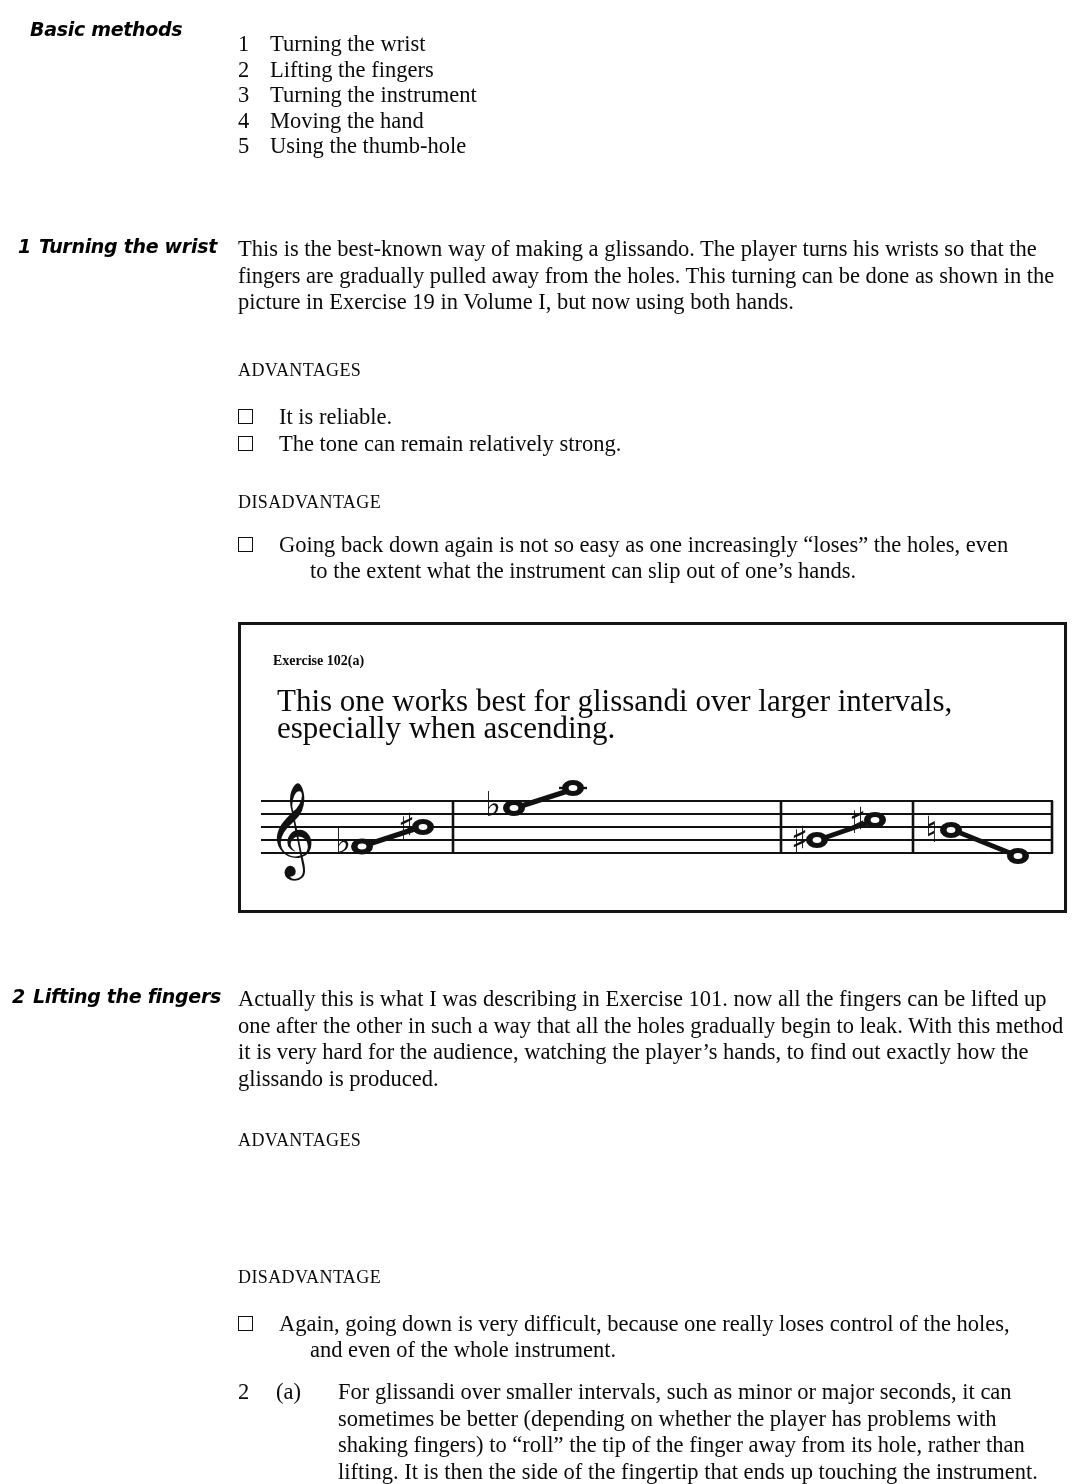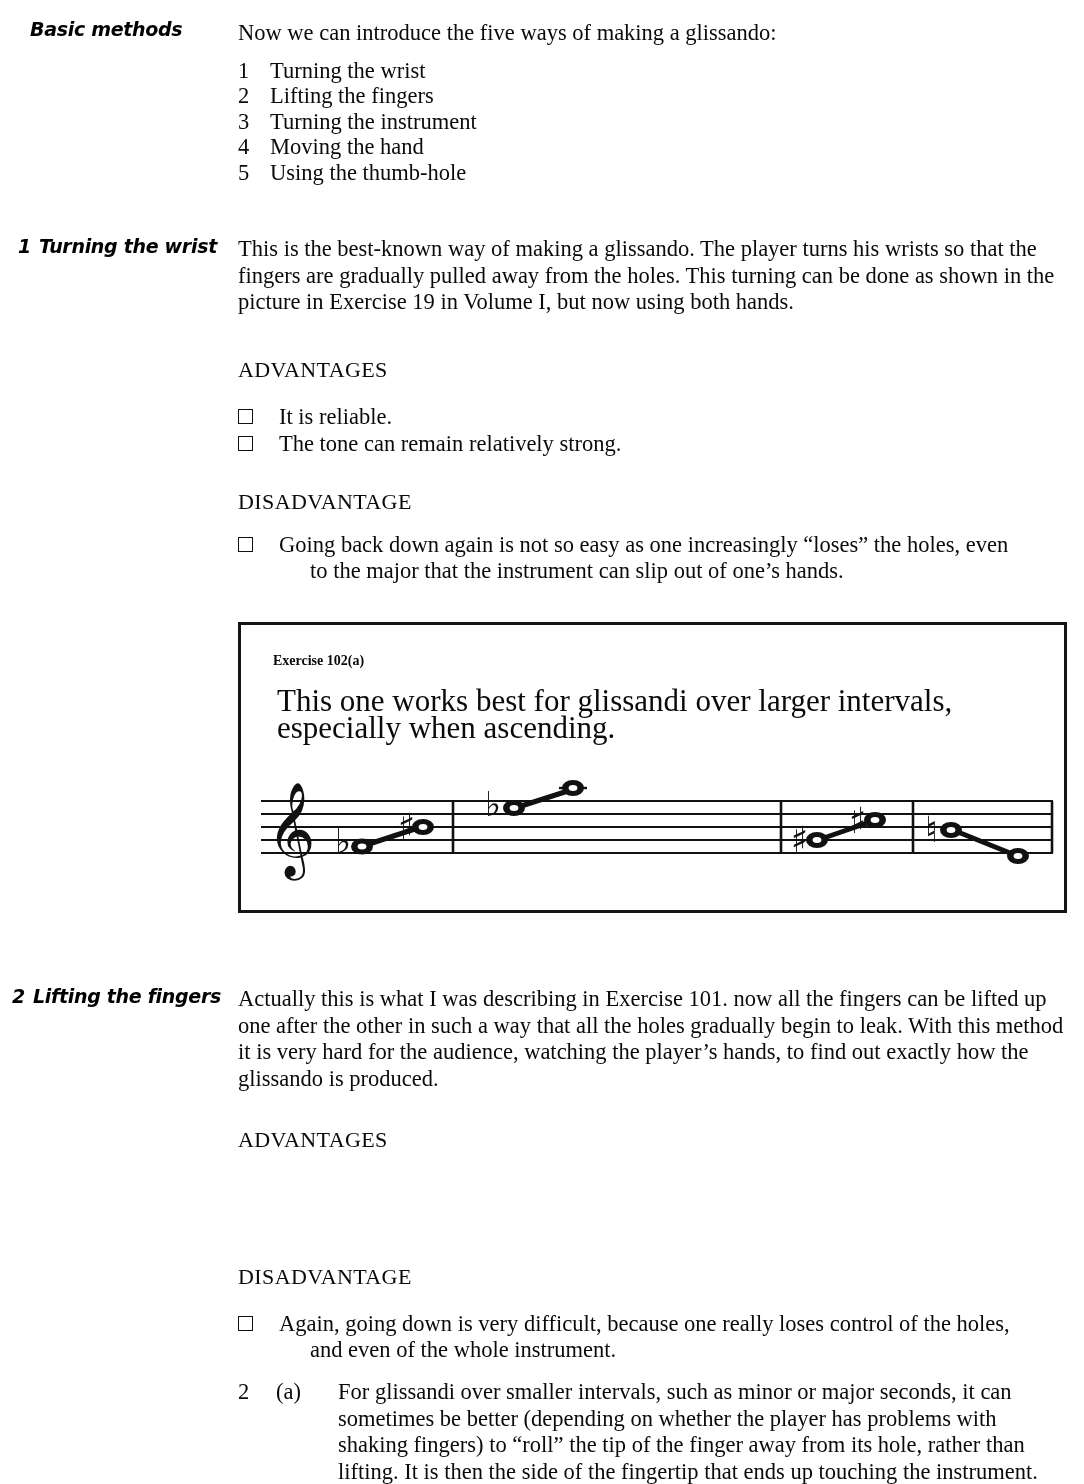--- a/index.html
+++ b/index.html
@@ -58,21 +58,21 @@
     margin: 0;
   }
   .methods-list .mnum {
     width: 32px;
     flex: 0 0 32px;
   }
   .methods-list .mtext { flex: 1 1 auto; }
 
   
   .subhead {
-    font-size: 22px;
+    font-size: 18px;
     letter-spacing: 0.4px;
     margin: 0;
     line-height: 26px;
   }
 
   
   .cb-list {
     margin: 0;
     padding: 0;
     list-style: none;
@@ -153,21 +153,20 @@
 
   <div class="margin-head" style="left:18px; top:235px;">
     <span class="num">1</span><span>Turning the wrist</span>
   </div>
 
   <div class="margin-head" style="left:12px; top:985px;">
     <span class="num">2</span><span>Lifting the fingers</span>
   </div>
 
   <div class="body-col" style="top:20px;">
-    <p class="para">Now we can introduce the five ways of making a glissando:</p>
 
     <ul class="methods-list">
       <li>
         <span class="mnum">1</span>
         <span class="mtext">Turning the wrist</span>
       </li>
       <li>
         <span class="mnum">2</span>
         <span class="mtext">Lifting the fingers</span>
       </li>
@@ -210,21 +209,21 @@
 
   <div class="body-col" style="top:489px;">
     <p class="subhead">DISADVANTAGE</p>
     <ul class="cb-list" style="margin-top:17px;">
       <li>
         <span class="cb-box">
             <i></i>
           </span>
         <span class="cb-text">
           <span>Going back down again is not so easy  as one increasingly “loses” the holes, even</span>
-          <span class="cont">to the major that the instrument can slip out of one’s hands.</span>
+          <span class="cont">to the extent what the instrument can slip out of one’s hands.</span>
         </span>
       </li>
     </ul>
   </div>
 
   <div class="ex-box">
     <div class="ex-title">Exercise 102(a)</div>
     <div class="ex-desc">This one works best for glissandi over larger intervals, especially when ascending.</div>
 
     <div class="ex-music">

